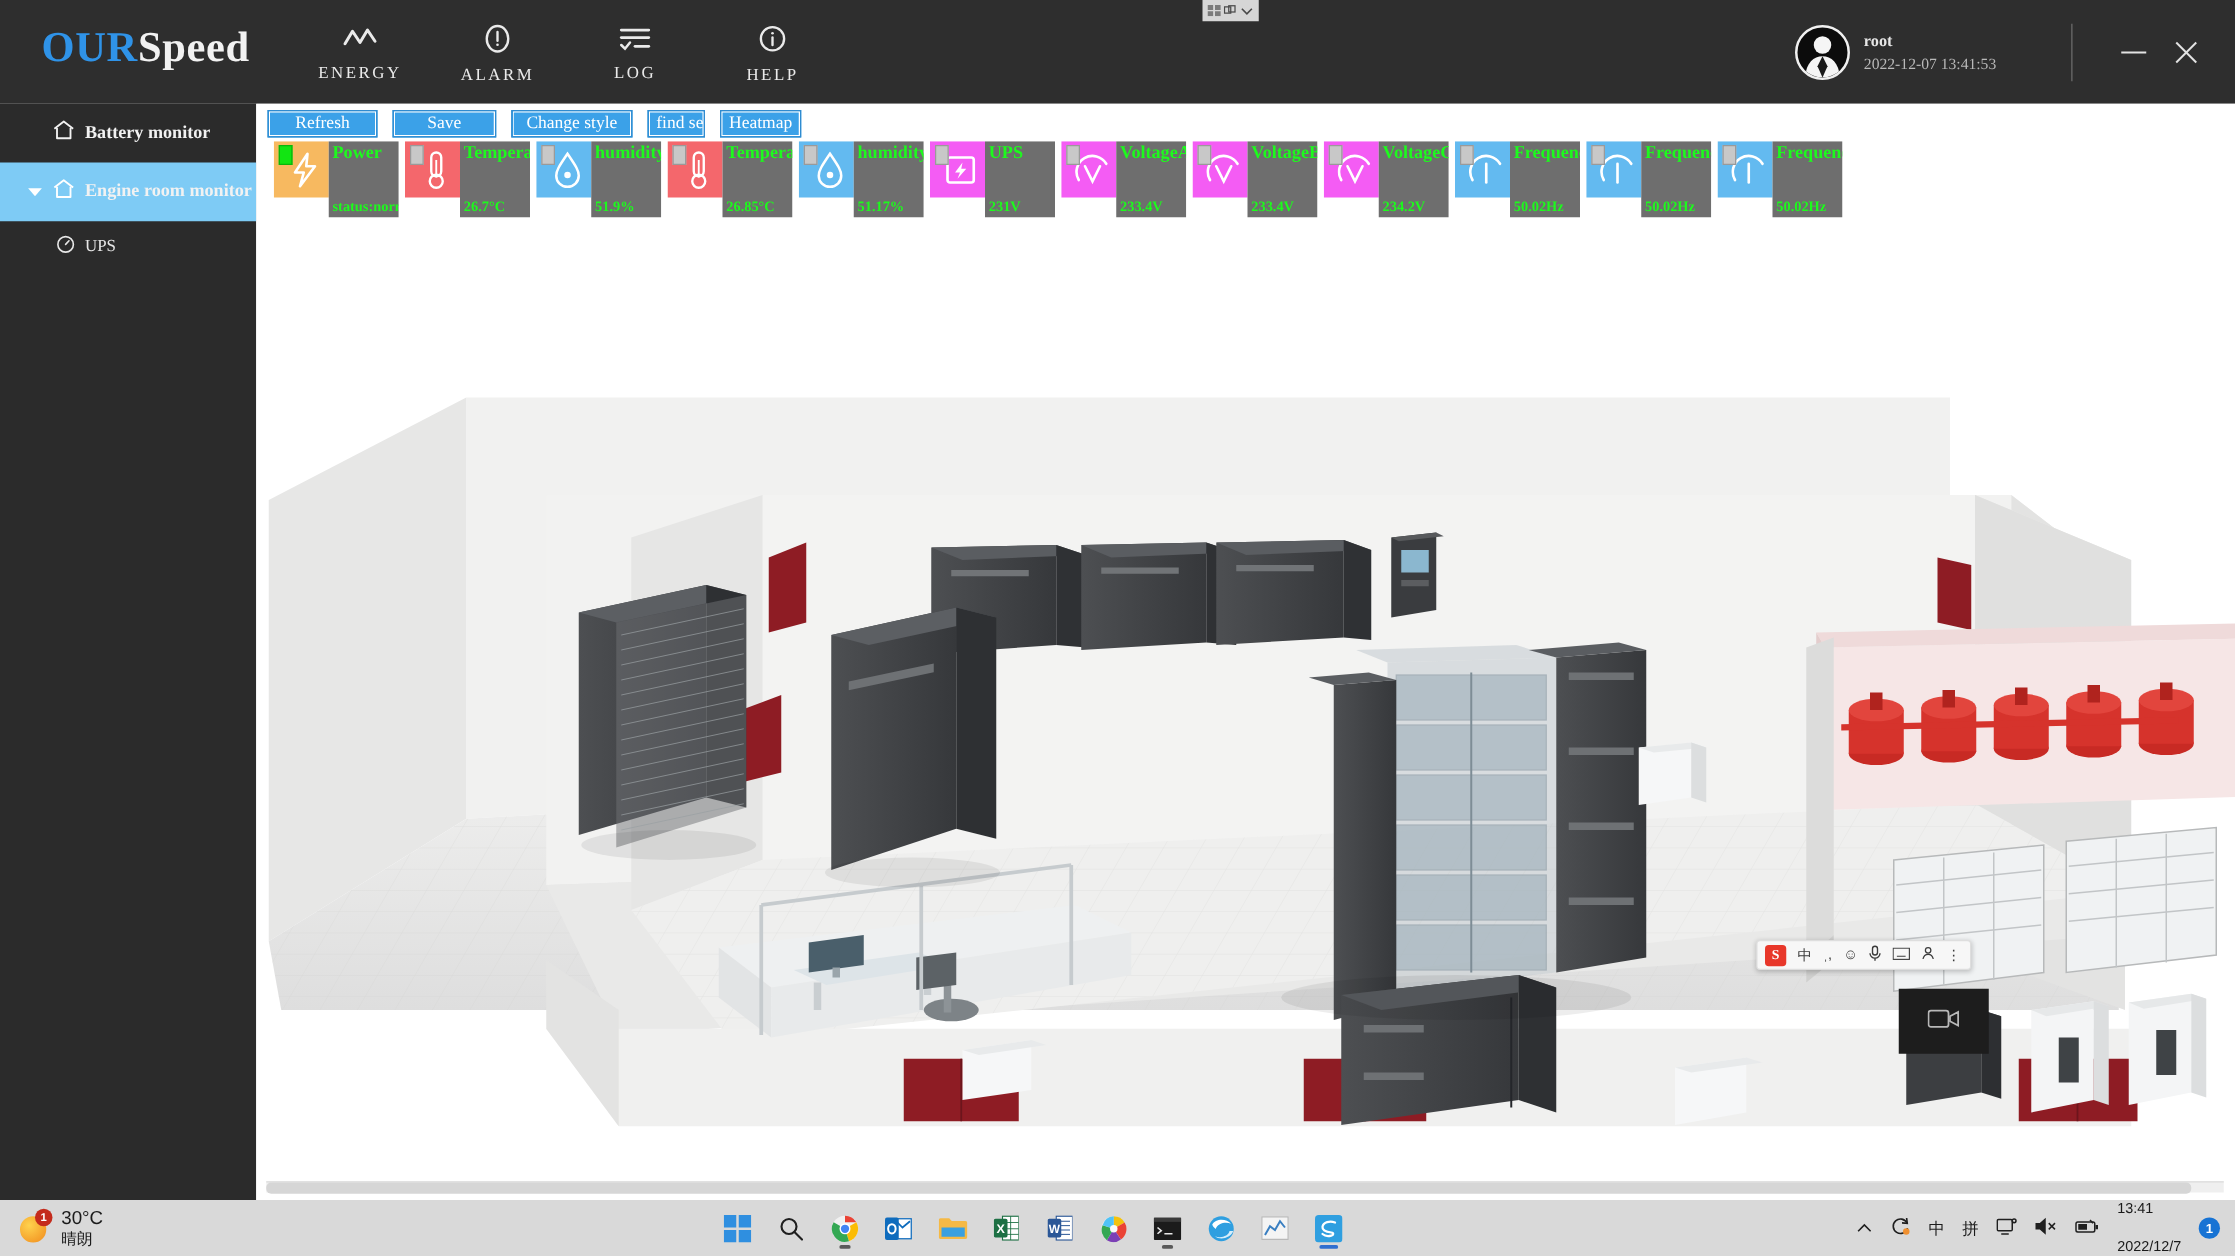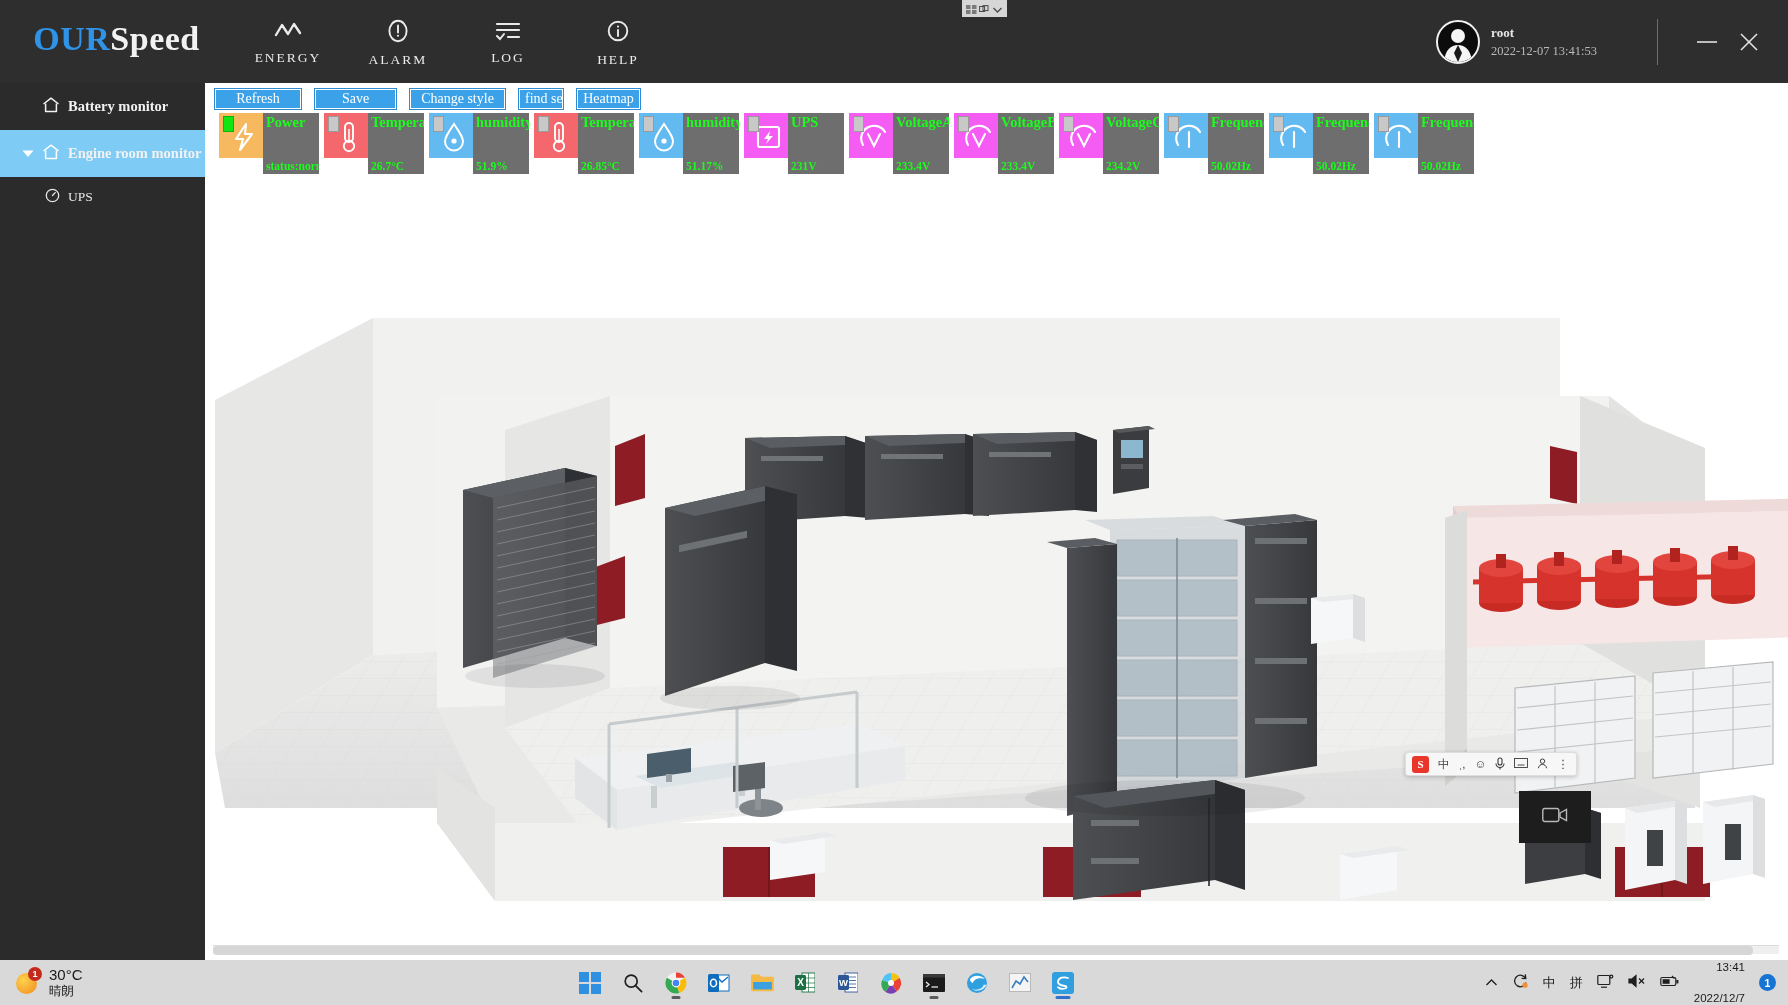--- a/index.html
+++ b/index.html
@@ -226,21 +226,21 @@
     width: 9px; height: 3px; background: #5a5a5a; border-radius: 2px;
   }
   .tbapp.sel .runmark { width: 15px; background: #2f6fd0; }
 
   .tray {
     position: absolute; right: 8px; top: 0; height: 45px;
     display: flex; align-items: center; gap: 14px; padding-right: 4px;
   }
   .tray .ti { font-size: 13px; color: #1b1b1b; cursor: pointer; }
   .clock {
-    display: flex; flex-direction: column; align-items: flex-end;
+    display: flex; flex-direction: column; align-items: flex-start;
     line-height: 1.25; font-size: 11.5px; color: #1b1b1b; cursor: pointer; gap: 16px;
   }
   .notif {
     width: 17px; height: 17px; background: #1773d4; border-radius: 50%;
     color: #fff; font-size: 10.5px; display: flex; align-items: center;
     justify-content: center; font-weight: bold;
   }
 </style>
 </head>
 <body>

